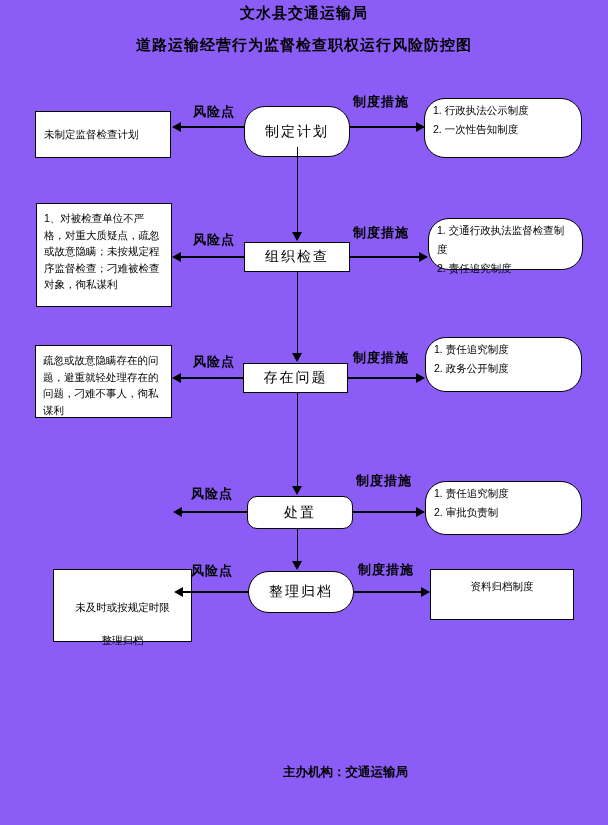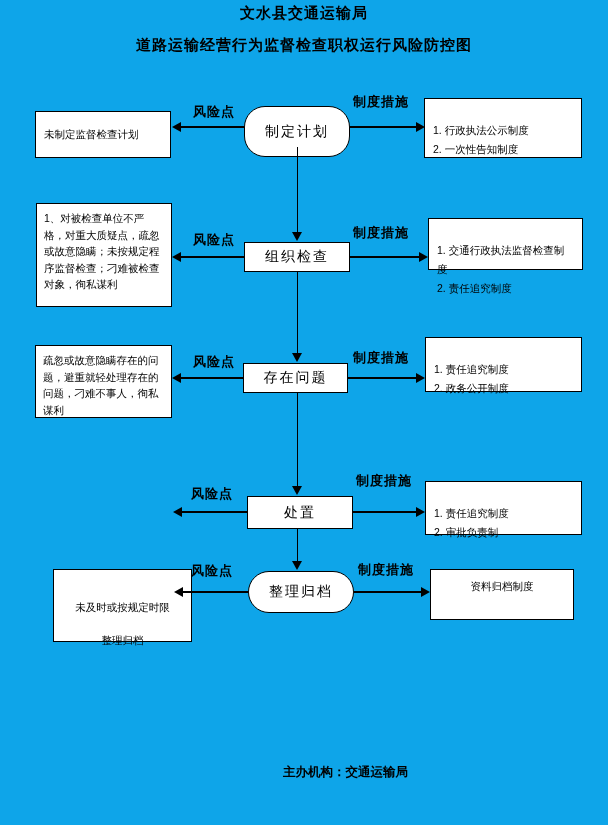--- a/index.html
+++ b/index.html
@@ -1,30 +1,30 @@
 <!DOCTYPE html>
 <html><head>
 <meta charset="utf-8">
 <style>
   html,body { margin:0; padding:0; background:#fff; }
   #page {
-    position:relative; width:608px; height:825px; background:#0ea5e9;
+    position:relative; width:608px; height:825px; background:#8b5cf6;
     font-family:"Liberation Sans", sans-serif; color:#000; overflow:hidden;
   }
   .title {
     position:absolute; left:0; width:608px; text-align:center;
     font-weight:bold; font-size:15px; letter-spacing:1px;
   }
   .box {
     position:absolute; border:1.5px solid #000; background:#fff;
     font-size:10.5px; line-height:16.5px; box-sizing:border-box;
   }
   .leftbox { padding:6px 7px; }
   .vcenter { display:flex; align-items:center; padding:0 8px; }
-  .rightbox { padding:22px 8px; line-height:19px; }
+  .rightbox { padding:2px 8px; line-height:19px;border-radius:21px; }
   .node {
     position:absolute; border:1.5px solid #000; background:#fff;
     display:flex; align-items:center; justify-content:center;
     font-size:14px; letter-spacing:2px; box-sizing:border-box;
   }
   .stadium { border-radius:21px; }
   .lbl {
     position:absolute; font-weight:bold; font-size:13px; letter-spacing:1px;
     white-space:nowrap;
   }
@@ -96,21 +96,21 @@
     <div>2. 政务公开制度</div>
   </div>
   <div class="hline" style="left:181px; top:377px; width:62px;"></div>
   <div class="ah ah-left" style="left:172px; top:373px;"></div>
   <div class="hline" style="left:348px; top:377px; width:68px;"></div>
   <div class="ah ah-right" style="left:416px; top:373px;"></div>
   <div class="vline" style="left:296.5px; top:393px; height:93px;"></div>
   <div class="ah ah-down" style="left:292px; top:486px;"></div>
 
   <div class="lbl" style="left:191px; top:485px;">风险点</div>
-  <div class="node" style="left:247px; top:496px; width:106px; height:33px;">处置</div>
+  <div class="node" style="left:247px; top:496px; width:106px; height:33px;border-radius:10px;">处置</div>
   <div class="lbl" style="left:356px; top:472px;">制度措施</div>
   <div class="box rightbox" style="left:425px; top:481px; width:157px; height:54px;">
     <div>1. 责任追究制度</div>
     <div>2. 审批负责制</div>
   </div>
   <div class="hline" style="left:182px; top:511px; width:65px;"></div>
   <div class="ah ah-left" style="left:173px; top:507px;"></div>
   <div class="hline" style="left:353px; top:511px; width:63px;"></div>
   <div class="ah ah-right" style="left:416px; top:507px;"></div>
   <div class="vline" style="left:296.5px; top:529px; height:32px;"></div>

